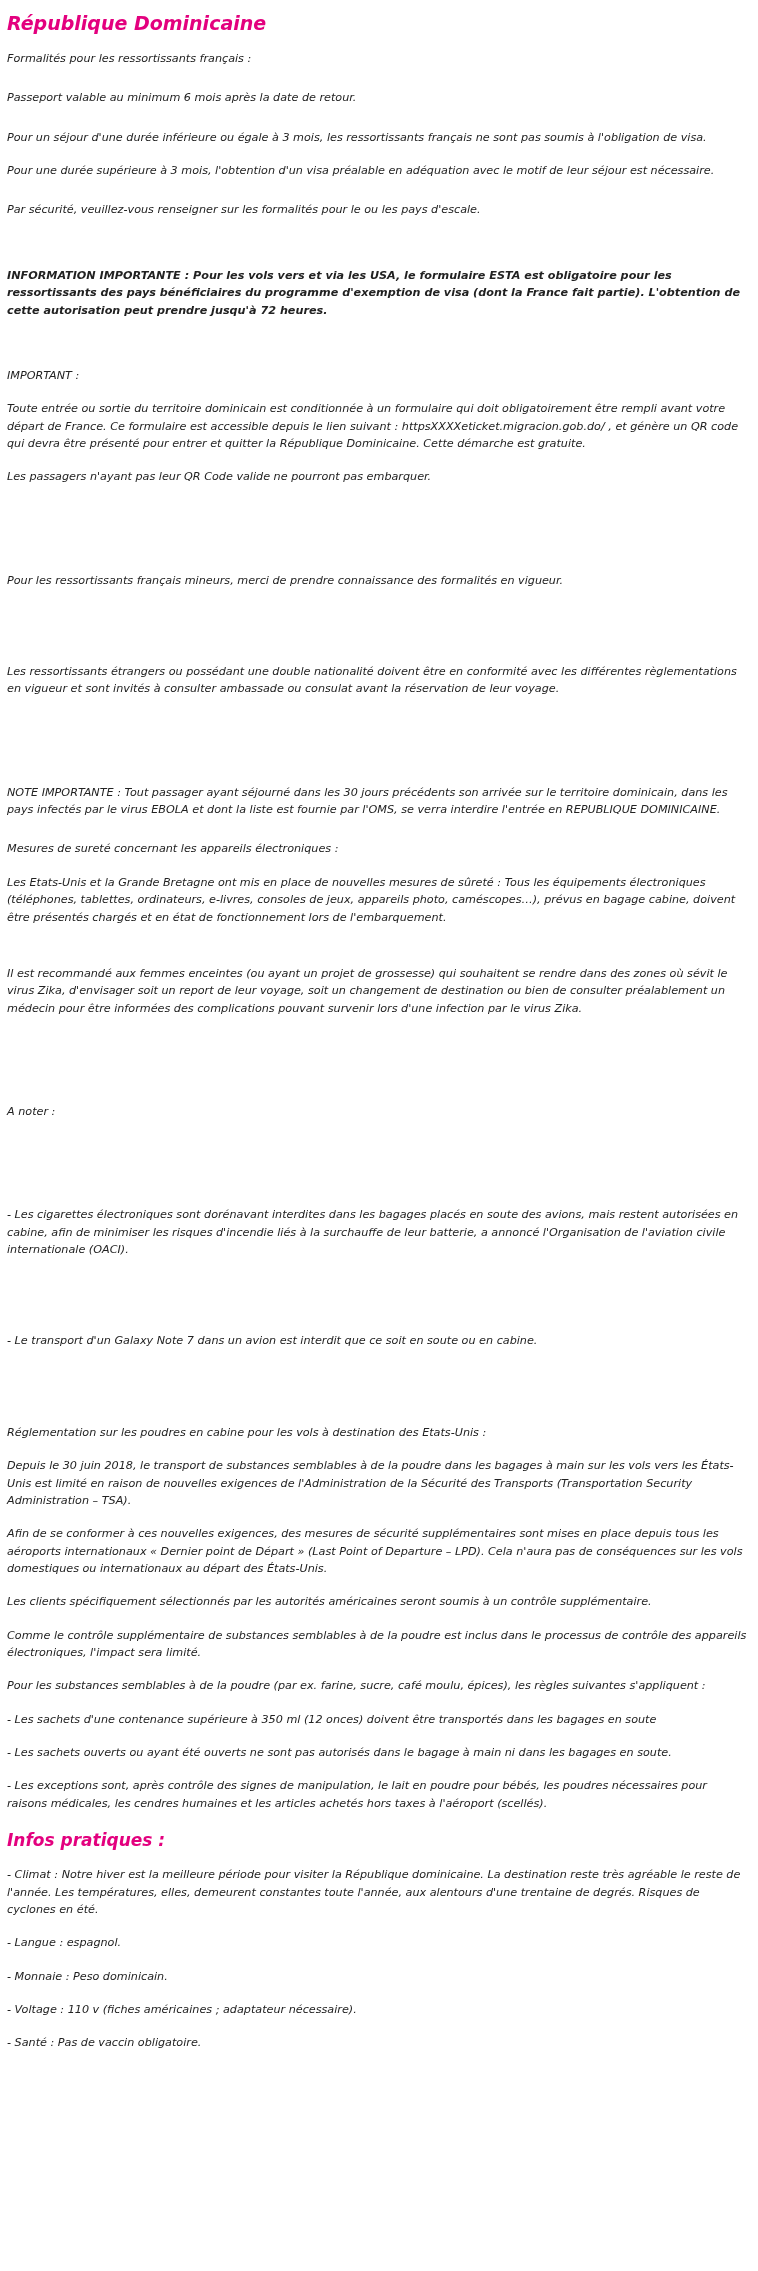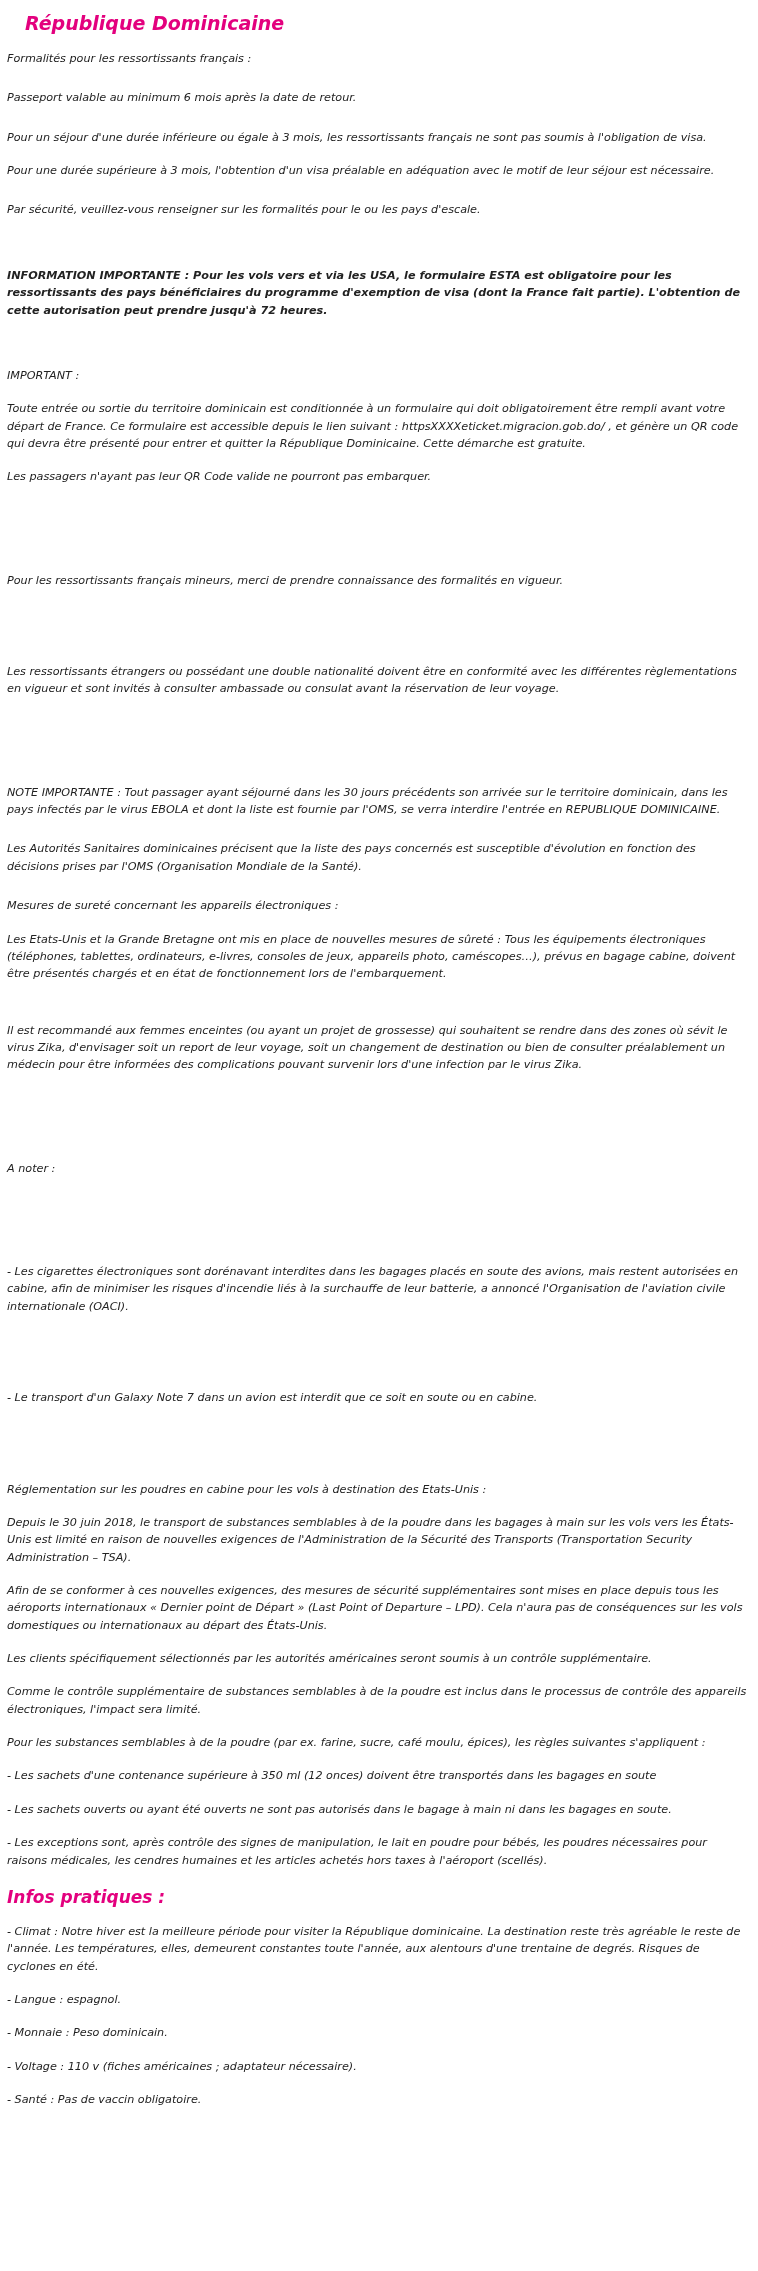--- a/index.html
+++ b/index.html
@@ -26,21 +26,21 @@
     letter-spacing: 0.2px;
   }
   .content {
     padding: 0 10px 0 5px;
   }
   .title {
     color: #e3007e;
     font-style: italic;
     font-weight: bold;
     font-size: 19px;
-    margin: 12px 0 8px 20px;
+    margin: 12px 0 8px 2px;
   }
   .subtitle {
     color: #e3007e;
     font-style: italic;
     font-weight: bold;
     font-size: 17px;
     margin: 18px 0 6px 2px;
   }
   p.para {
     font-style: italic;
@@ -78,21 +78,20 @@
       <p class="para bold gap-xl">INFORMATION IMPORTANTE : Pour les vols vers et via les USA, le formulaire ESTA est obligatoire pour les ressortissants des pays bénéficiaires du programme d'exemption de visa (dont la France fait partie). L'obtention de cette autorisation peut prendre jusqu'à 72 heures.</p>
       <p class="para tight">IMPORTANT :</p>
       <p class="para tight">Toute entrée ou sortie du territoire dominicain est conditionnée à un formulaire qui doit obligatoirement être rempli avant votre départ de France. Ce formulaire est accessible depuis le lien suivant : httpsXXXXeticket.migracion.gob.do/ , et génère un QR code qui devra être présenté pour entrer et quitter la République Dominicaine. Cette démarche est gratuite.</p>
       <p class="para gap-xl">Les passagers n'ayant pas leur QR Code valide ne pourront pas embarquer.</p>
       <div class="spacer-md"></div>
       <p class="para gap-xl">Pour les ressortissants français mineurs, merci de prendre connaissance des formalités en vigueur.</p>
       <div class="spacer-sm"></div>
       <p class="para gap-xl">Les ressortissants étrangers ou possédant une double nationalité doivent être en conformité avec les différentes règlementations en vigueur et sont invités à consulter ambassade ou consulat avant la réservation de leur voyage.</p>
       <div class="spacer-md"></div>
       <p class="para gap-md">NOTE IMPORTANTE : Tout passager ayant séjourné dans les 30 jours précédents son arrivée sur le territoire dominicain, dans les pays infectés par le virus EBOLA et dont la liste est fournie par l'OMS, se verra interdire l'entrée en REPUBLIQUE DOMINICAINE.</p>
-      <p class="para gap-md">Les Autorités Sanitaires dominicaines précisent que la liste des pays concernés est susceptible d'évolution en fonction des décisions prises par l'OMS (Organisation Mondiale de la Santé).</p>
       <p class="para tight">Mesures de sureté concernant les appareils électroniques :</p>
       <p class="para tight">Les Etats-Unis et la Grande Bretagne ont mis en place de nouvelles mesures de sûreté : Tous les équipements électroniques (téléphones, tablettes, ordinateurs, e-livres, consoles de jeux, appareils photo, caméscopes…), prévus en bagage cabine, doivent être présentés chargés et en état de fonctionnement lors de l'embarquement.</p>
       <div class="spacer-md"></div>
       <p class="para gap-xl">Il est recommandé aux femmes enceintes (ou ayant un projet de grossesse) qui souhaitent se rendre dans des zones où sévit le virus Zika, d'envisager soit un report de leur voyage, soit un changement de destination ou bien de consulter préalablement un médecin pour être informées des complications pouvant survenir lors d'une infection par le virus Zika.</p>
       <div class="spacer-md"></div>
       <p class="para gap-xl">A noter :</p>
       <div class="spacer-md"></div>
       <p class="para gap-xl">- Les cigarettes électroniques sont dorénavant interdites dans les bagages placés en soute des avions, mais restent autorisées en cabine, afin de minimiser les risques d'incendie liés à la surchauffe de leur batterie, a annoncé l'Organisation de l'aviation civile internationale (OACI).</p>
       <div class="spacer-sm"></div>
       <p class="para gap-xl">- Le transport d'un Galaxy Note 7 dans un avion est interdit que ce soit en soute ou en cabine.</p>

